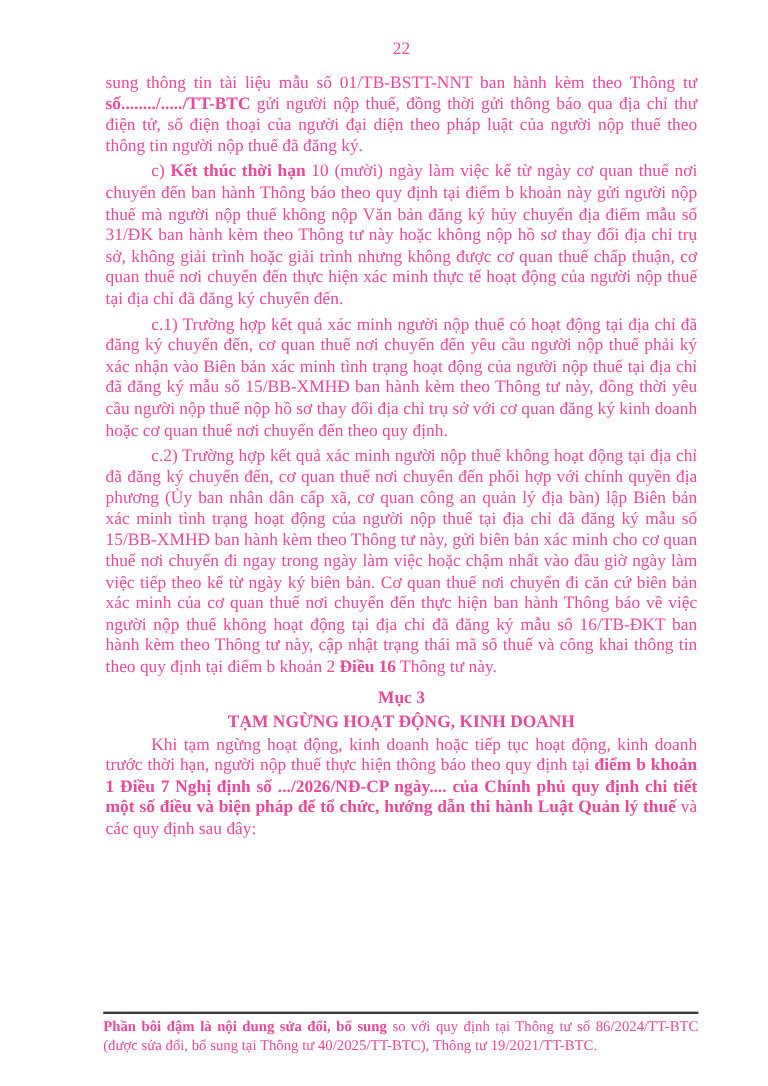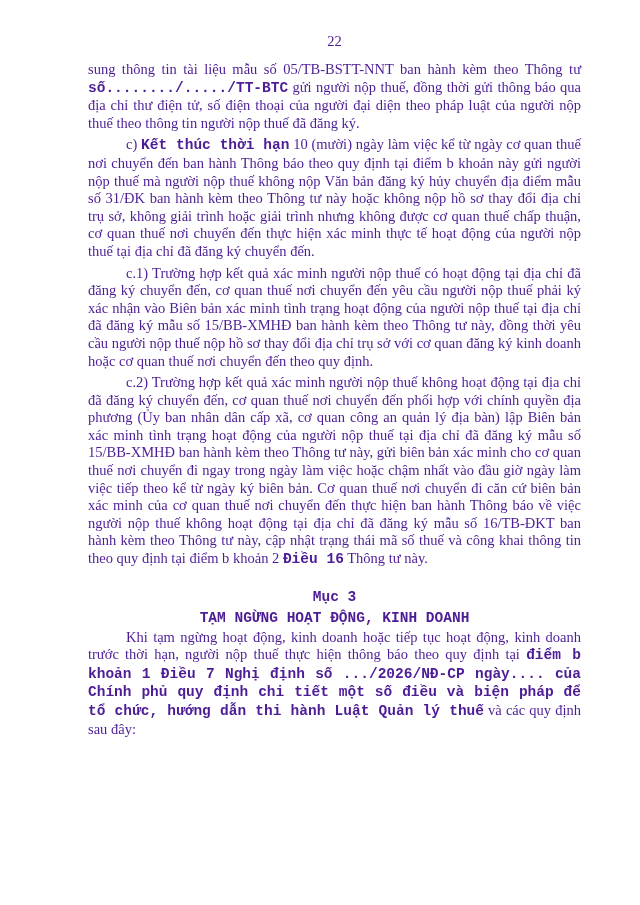--- a/index.html
+++ b/index.html
@@ -33,49 +33,53 @@
     margin-bottom: 4px;
   }
   .para.indent { text-indent: 38px; }
   .heading {
     font-size: 14.5px;
     line-height: 18px;
     text-align: center;
     font-weight: bold;
     margin-bottom: 2px;
   }
-  .para + .heading { margin-top: 18px; }
+  .para + .heading { margin-top: 7px; }
   .heading + .heading { margin-top: 0; text-align: center; }
-  .bold { font-weight: bold; font-family: Liberation Mono, monospace; }
+  .bold { font-weight: bold; }
   .footer {
     position: absolute;
     left: 86px;
     right: 58px;
     top: 843px;
   }
   .footer-separator {
     border-top: 2px solid #3c3c3c;
     height: 0;
     margin-bottom: 3px;
   }
   .footer-note {
     font-size: 12.3px;
     line-height: 15.5px;
     text-align: justify;
   }
 </style>
 </head>
 <body>
 
-<div class="page" style="color: #4c1d95; background: rgb(255, 255, 255);">
+<div class="page" style="color: #ec4899; background: rgb(255, 255, 255);">
   <div class="content">
     <div class="page-number">22</div>
     <div>
-        <p class="para"><span>sung thông tin tài liệu mẫu số 05/TB-BSTT-NNT ban hành kèm theo Thông tư </span><span class="bold">số......../...../TT-BTC</span><span> gửi người nộp thuế, đồng thời gửi thông báo qua địa chỉ thư điện tử, số điện thoại của người đại diện theo pháp luật của người nộp thuế theo thông tin người nộp thuế đã đăng ký.</span></p>
+        <p class="para"><span>sung thông tin tài liệu mẫu số 01/TB-BSTT-NNT ban hành kèm theo Thông tư </span><span class="bold">số......../...../TT-BTC</span><span> gửi người nộp thuế, đồng thời gửi thông báo qua địa chỉ thư điện tử, số điện thoại của người đại diện theo pháp luật của người nộp thuế theo thông tin người nộp thuế đã đăng ký.</span></p>
         <p class="para indent"><span>c) </span><span class="bold">Kết thúc thời hạn</span><span> 10 (mười) ngày làm việc kể từ ngày cơ quan thuế nơi chuyển đến ban hành Thông báo theo quy định tại điểm b khoản này gửi người nộp thuế mà người nộp thuế không nộp Văn bản đăng ký hủy chuyển địa điểm mẫu số 31/ĐK ban hành kèm theo Thông tư này hoặc không nộp hồ sơ thay đổi địa chỉ trụ sở, không giải trình hoặc giải trình nhưng không được cơ quan thuế chấp thuận, cơ quan thuế nơi chuyển đến thực hiện xác minh thực tế hoạt động của người nộp thuế tại địa chỉ đã đăng ký chuyển đến.</span></p>
         <p class="para indent"><span>c.1) Trường hợp kết quả xác minh người nộp thuế có hoạt động tại địa chỉ đã đăng ký chuyển đến, cơ quan thuế nơi chuyển đến yêu cầu người nộp thuế phải ký xác nhận vào Biên bản xác minh tình trạng hoạt động của người nộp thuế tại địa chỉ đã đăng ký mẫu số 15/BB-XMHĐ ban hành kèm theo Thông tư này, đồng thời yêu cầu người nộp thuế nộp hồ sơ thay đổi địa chỉ trụ sở với cơ quan đăng ký kinh doanh hoặc cơ quan thuế nơi chuyển đến theo quy định.</span></p>
         <p class="para indent"><span>c.2) Trường hợp kết quả xác minh người nộp thuế không hoạt động tại địa chỉ đã đăng ký chuyển đến, cơ quan thuế nơi chuyển đến phối hợp với chính quyền địa phương (Ủy ban nhân dân cấp xã, cơ quan công an quản lý địa bàn) lập Biên bản xác minh tình trạng hoạt động của người nộp thuế tại địa chỉ đã đăng ký mẫu số 15/BB-XMHĐ ban hành kèm theo Thông tư này, gửi biên bản xác minh cho cơ quan thuế nơi chuyển đi ngay trong ngày làm việc hoặc chậm nhất vào đầu giờ ngày làm việc tiếp theo kể từ ngày ký biên bản. Cơ quan thuế nơi chuyển đi căn cứ biên bản xác minh của cơ quan thuế nơi chuyển đến thực hiện ban hành Thông báo về việc người nộp thuế không hoạt động tại địa chỉ đã đăng ký mẫu số 16/TB-ĐKT ban hành kèm theo Thông tư này, cập nhật trạng thái mã số thuế và công khai thông tin theo quy định tại điểm b khoản 2 </span><span class="bold">Điều 16</span><span> Thông tư này.</span></p>
         <p class="heading"><span class="bold">Mục 3</span></p>
         <p class="heading"><span class="bold">TẠM NGỪNG HOẠT ĐỘNG, KINH DOANH</span></p>
         <p class="para indent"><span>Khi tạm ngừng hoạt động, kinh doanh hoặc tiếp tục hoạt động, kinh doanh trước thời hạn, người nộp thuế thực hiện thông báo theo quy định tại </span><span class="bold">điểm b khoản 1 Điều 7 Nghị định số .../2026/NĐ-CP ngày.... của Chính phủ quy định chi tiết một số điều và biện pháp để tổ chức, hướng dẫn thi hành Luật Quản lý thuế</span><span> và các quy định sau đây:</span></p>
       </div>
   </div>
+  <div class="footer">
+    <div class="footer-separator"></div>
+    <div class="footer-note"><span class="bold">Phần bôi đậm là nội dung sửa đổi, bổ sung</span><span> so với quy định tại Thông tư số 86/2024/TT-BTC (được sửa đổi, bổ sung tại Thông tư 40/2025/TT-BTC), Thông tư 19/2021/TT-BTC.</span></div>
+  </div>
 </div>
 
 </body></html>

